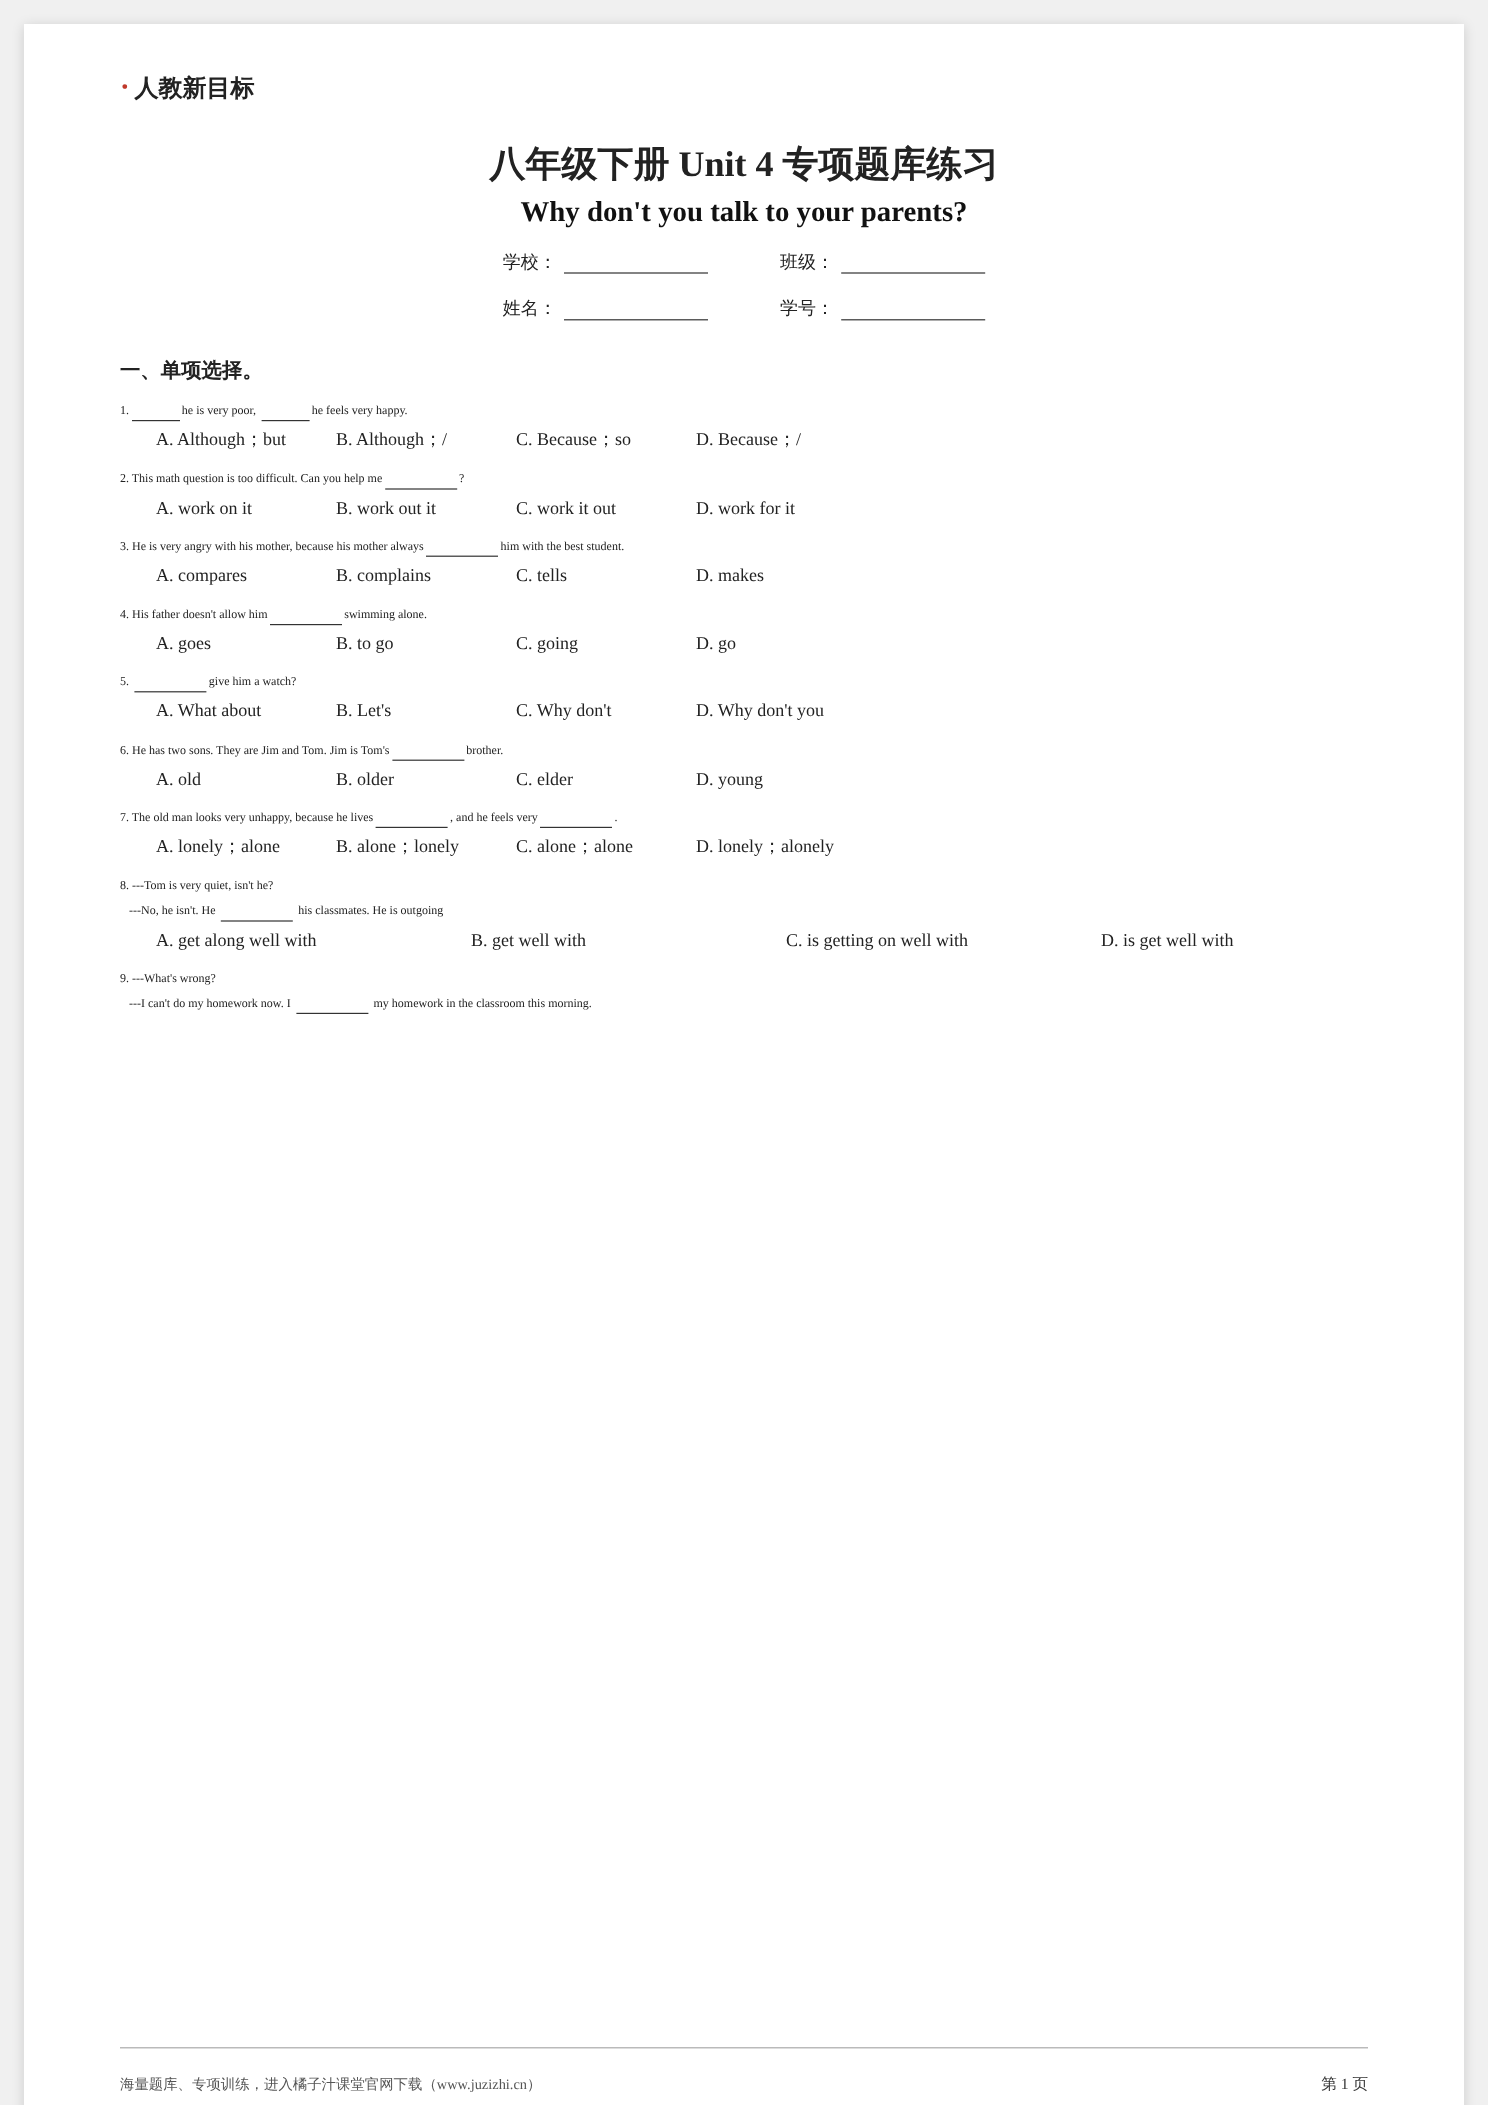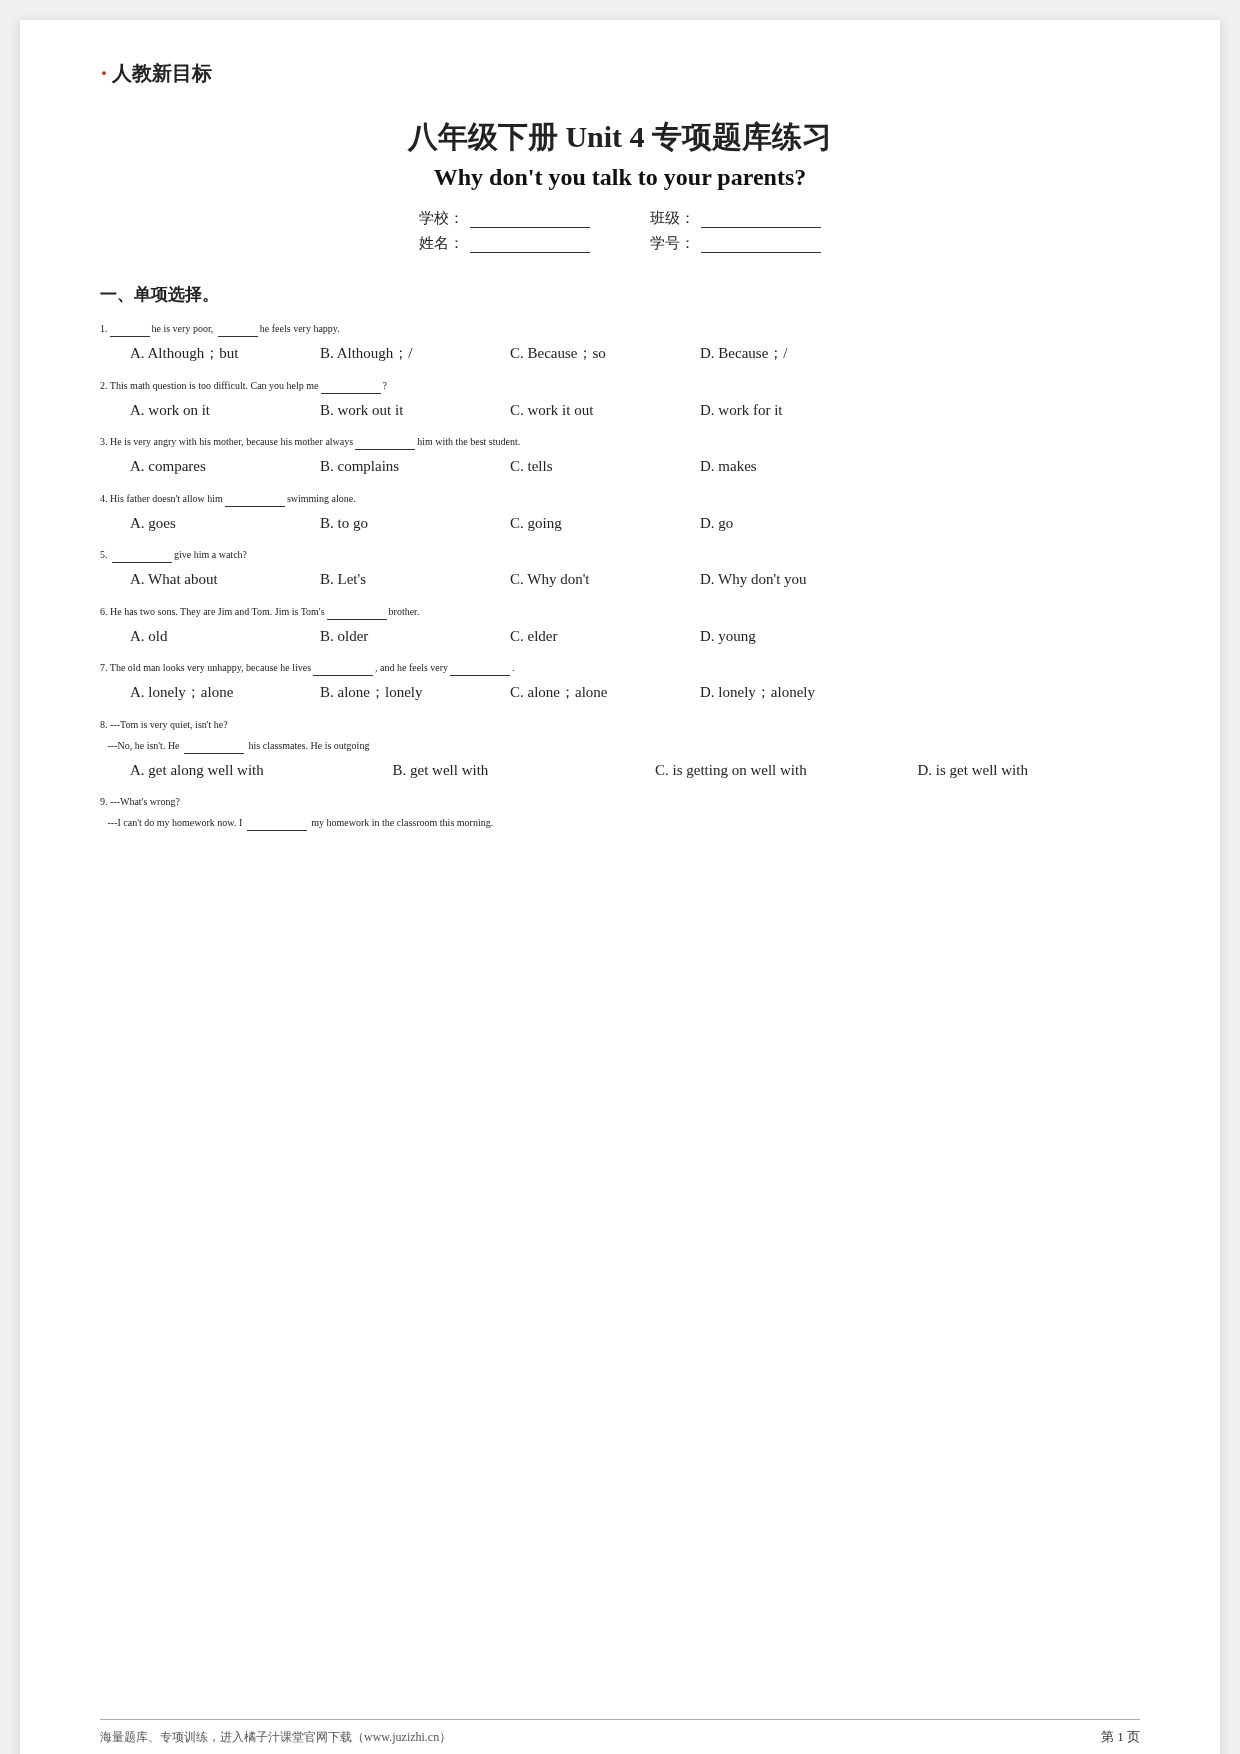--- a/index.html
+++ b/index.html
@@ -86,21 +86,21 @@
       color: #111;
       font-family: "Times New Roman", serif;
       margin-top: 6px;
     }
 
     .form-fields {
       margin: 18px 0 10px 0;
       display: flex;
       flex-direction: column;
       align-items: center;
-      gap: 6px;
+      gap: 20px;
     }
     .form-row {
       display: flex;
       gap: 60px;
       font-size: 15px;
       color: #222;
     }
     .form-item {
       display: flex;
       align-items: center;
@@ -127,21 +127,20 @@
       line-height: 1.7;
     }
     .question-text {
       margin-bottom: 4px;
       font-size: 10px;
       color: #222;
       font-family: "SimSun", "Times New Roman", serif;
     }
     .options-row {
       display: flex;
-      gap: 40px;
       margin-left: 30px;
       flex-wrap: wrap;
       font-size: 15px;
       color: #222;
       font-family: "Times New Roman", "SimSun", serif;
       align-items: flex-end;
     }
     .options-row-2col {
       display: grid;
       grid-template-columns: 1fr 1fr 1fr 1fr;
@@ -171,21 +170,21 @@
 
     .footer {
       position: absolute;
       bottom: 28px;
       left: 80px;
       right: 80px;
       display: flex;
       justify-content: space-between;
       align-items: center;
       border-top: 1px solid #aaa;
-      padding-top: 8px;
+      padding-top: 21px;
     }
     .footer-text {
       font-size: 12px;
       color: #555;
       font-family: "SimSun", serif;
     }
     .footer-page {
       font-size: 13px;
       color: #333;
     }

